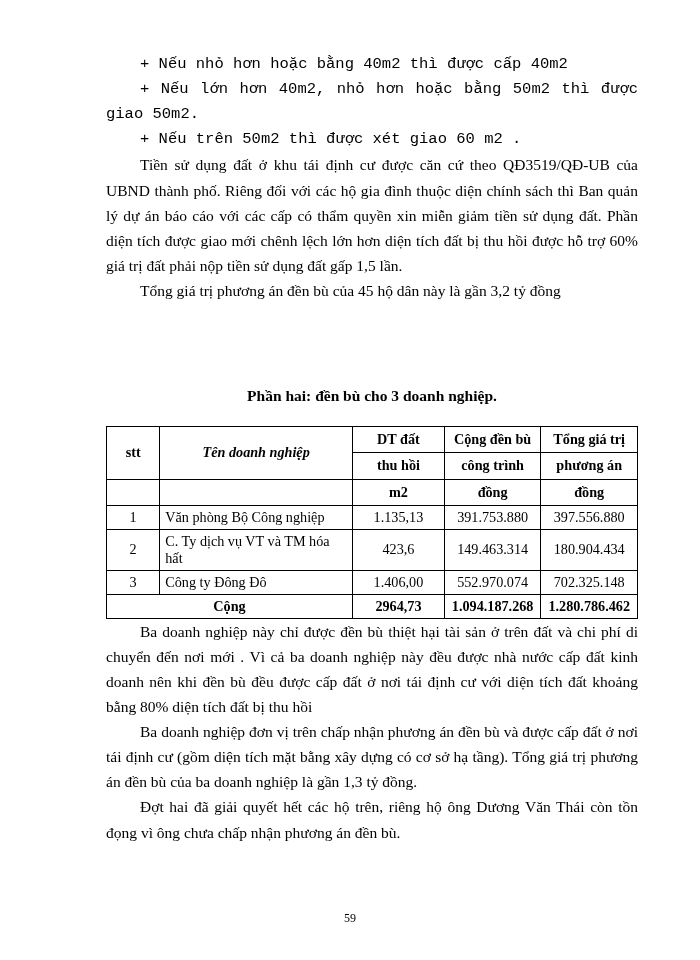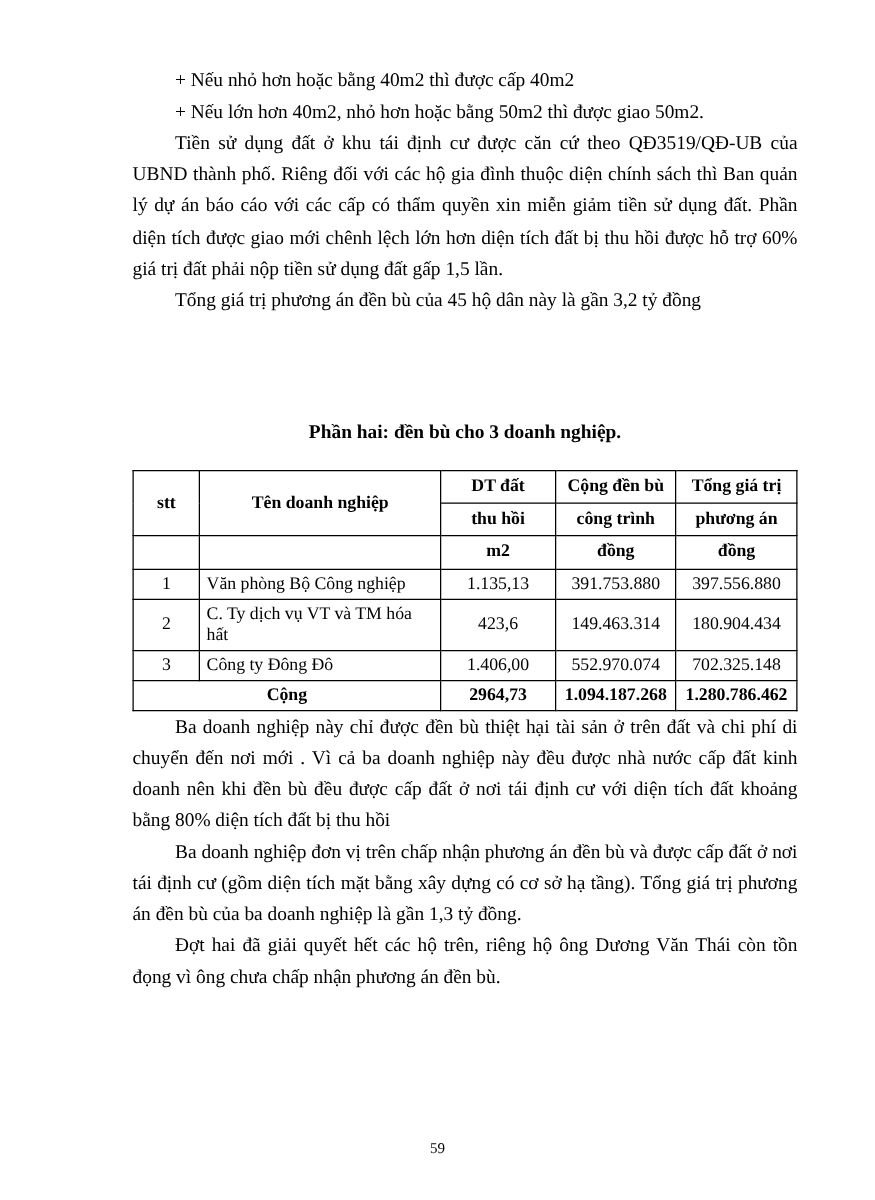--- a/index.html
+++ b/index.html
@@ -26,20 +26,21 @@
     margin: 0;
     font-size: 15.5px;
     line-height: 1.62;
     text-align: justify;
   }
   .indent {
     text-indent: 34px;
   }
   .bullet-line {
     text-indent: 34px;
+    font-family: Liberation Mono, monospace;
   }
   .gap-md { height: 34px; }
   .gap-lg { height: 46px; }
 
   .section-title {
     text-align: center;
     font-weight: bold;
     font-size: 15.5px;
     margin: 0;
   }
@@ -61,21 +62,21 @@
     border: 1px solid #000000;
     padding: 3px 5px;
     vertical-align: middle;
   }
   table.data th {
     font-weight: bold;
     text-align: center;
     line-height: 1.35;
   }
   .col-stt { width: 9%; text-align: center; }
-  .col-name { width: 38%; }
+  .col-name { width: 38%; font-style: italic; }
   .col-dt { width: 17%; text-align: center; }
   .col-tien { width: 18%; text-align: center; }
   .col-tong { width: 18%; text-align: center; }
 
   td.num { text-align: center; }
   td.center { text-align: center; }
   tr.total td { font-weight: bold; }
   td.total-label { text-align: center; font-weight: bold; }
 
   .source {
@@ -98,20 +99,21 @@
     font-size: 12px;
   }
 </style>
 </head>
 <body>
 
 <div class="page">
 
   <p class="bullet-line">+ Nếu nhỏ hơn hoặc bằng 40m2 thì được cấp 40m2</p>
   <p class="bullet-line">+ Nếu lớn hơn 40m2, nhỏ hơn hoặc bằng 50m2 thì được giao 50m2.</p>
+  <p class="bullet-line">+ Nếu trên 50m2 thì được xét giao 60 m2 .</p>
 
   <p class="indent">Tiền sử dụng đất ở khu tái định cư được căn cứ theo QĐ3519/QĐ-UB của UBND thành phố. Riêng đối với các hộ gia đình thuộc diện chính sách thì Ban quản lý dự án báo cáo với các cấp có thẩm quyền xin miễn giảm tiền sử dụng đất. Phần diện tích được giao mới chênh lệch lớn hơn diện tích đất bị thu hồi được hỗ trợ 60% giá trị đất phải nộp tiền sử dụng đất gấp 1,5 lần.</p>
   <p class="indent">Tổng giá trị phương án đền bù của 45 hộ dân này là gần 3,2 tỷ đồng</p>
 
   <div class="gap-lg"></div>
   <div class="gap-md"></div>
 
   <p class="section-title">Phần hai: đền bù cho 3 doanh nghiệp.</p>
 
   <p class="table-label"></p>

